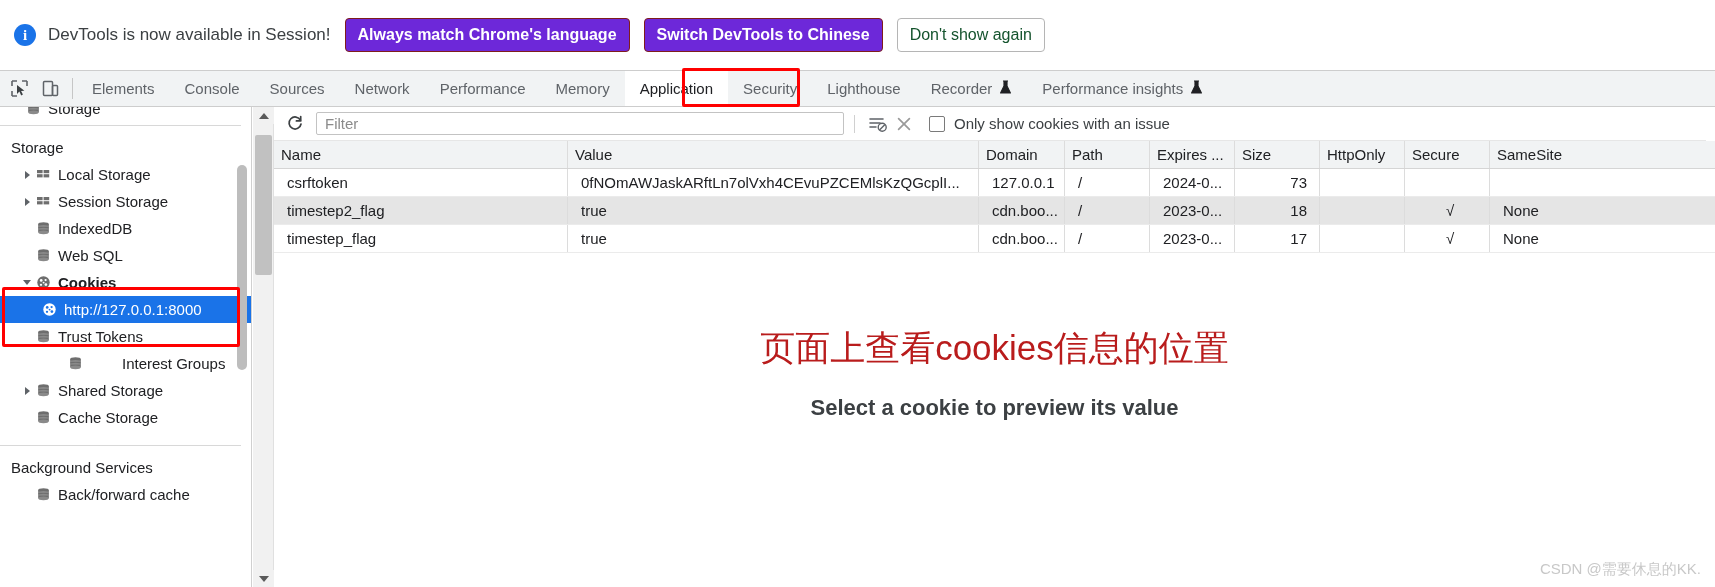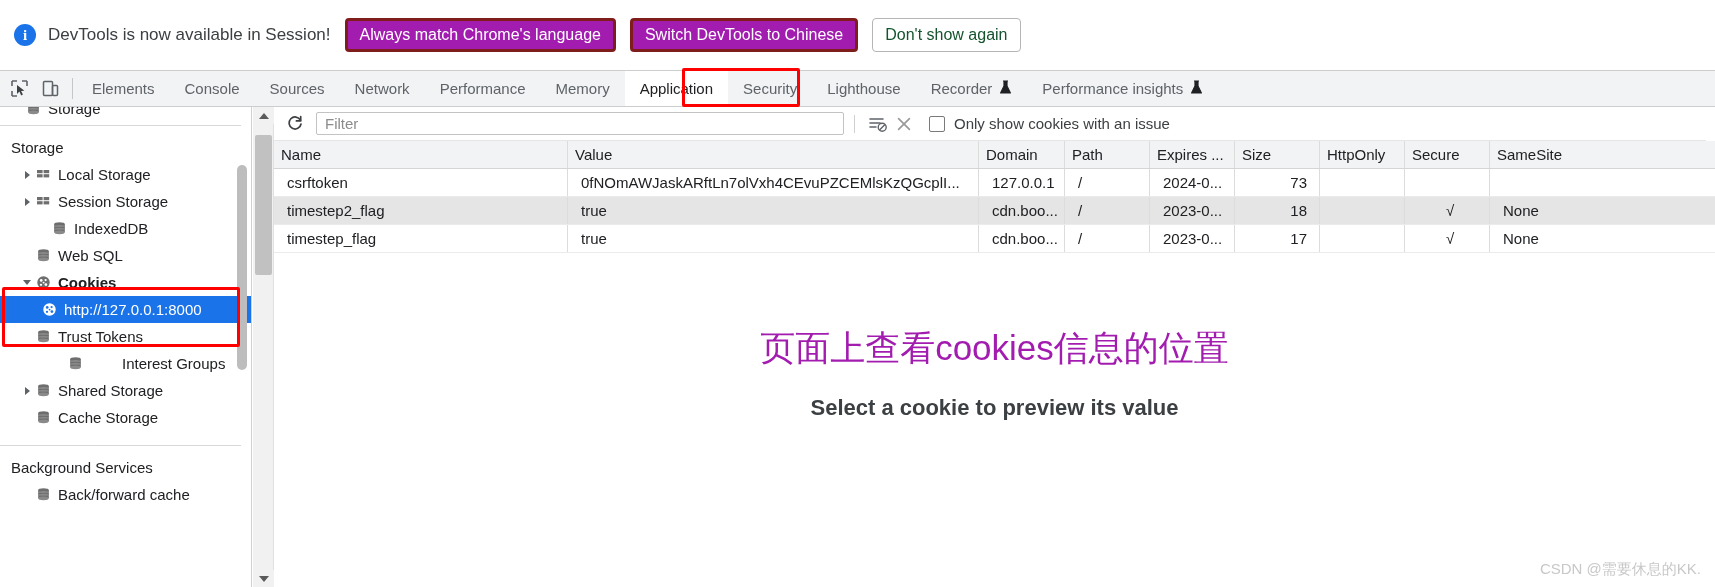--- a/index.html
+++ b/index.html
@@ -51,24 +51,24 @@
     height: 34px;
     padding: 0 12px;
     display: flex; align-items: center;
     font-size: 16px;
     border-radius: 4px;
     white-space: nowrap;
     cursor: pointer;
     box-sizing: border-box;
   }
   .ib-btn.primary {
-    background: #a21caf;
+    background: #6d28d9;
     color: #ffffff;
-    border: 3px solid #7f1d1d;
-    font-weight: normal;
+    border: 1px solid #7f1d1d;
+    font-weight: bold;
   }
   .ib-btn.secondary {
     background: #ffffff;
     color: #14532d;
     border: 1px solid #b5b5b5;
   }
 
   
   .tabstrip {
     position: absolute;
@@ -352,21 +352,21 @@
     left: 21px; top: 142px;
     width: 1441px; height: 338px;
     display: flex;
     flex-direction: column;
     align-items: center;
     justify-content: flex-start;
     padding-top: 78px;
     box-sizing: border-box;
   }
   .anno-cn {
-    color: #a21caf;
+    color: #b91c1c;
     font-size: 35px;
     font-weight: normal;
     line-height: 1.2;
     white-space: nowrap;
   }
   .preview-msg {
     margin-top: 26px;
     font-size: 22px;
     font-weight: bold;
     color: #3c4043;
@@ -486,21 +486,21 @@
         <svg width="15" height="15" viewBox="0 0 15 15">
           <rect x="1" y="3" width="5.6" height="3.2" fill="#6e6e6e"></rect>
           <rect x="7.6" y="3" width="5.6" height="3.2" fill="#6e6e6e"></rect>
           <rect x="1" y="7.2" width="5.6" height="3.2" fill="#6e6e6e"></rect>
           <rect x="7.6" y="7.2" width="5.6" height="3.2" fill="#6e6e6e"></rect>
         </svg>
       </span>
       <span>Session Storage</span>
     </div>
 
-    <div class="tree-row" style="padding-left:36px;">
+    <div class="tree-row" style="padding-left:20px;">
       <span class="tw"></span>
       <span class="ticon">
         <svg width="15" height="15" viewBox="0 0 15 15">
           <ellipse cx="7.5" cy="3.2" rx="5.3" ry="1.9" fill="#6e6e6e"></ellipse>
           <rect x="2.2" y="3.2" width="10.6" height="2.6" fill="#6e6e6e"></rect>
           <ellipse cx="7.5" cy="5.9" rx="5.3" ry="1.9" fill="#8a8a8a"></ellipse>
           <rect x="2.2" y="5.9" width="10.6" height="2.6" fill="#6e6e6e"></rect>
           <ellipse cx="7.5" cy="8.6" rx="5.3" ry="1.9" fill="#8a8a8a"></ellipse>
           <rect x="2.2" y="8.6" width="10.6" height="2.6" fill="#6e6e6e"></rect>
           <ellipse cx="7.5" cy="11.3" rx="5.3" ry="1.9" fill="#8a8a8a"></ellipse>

